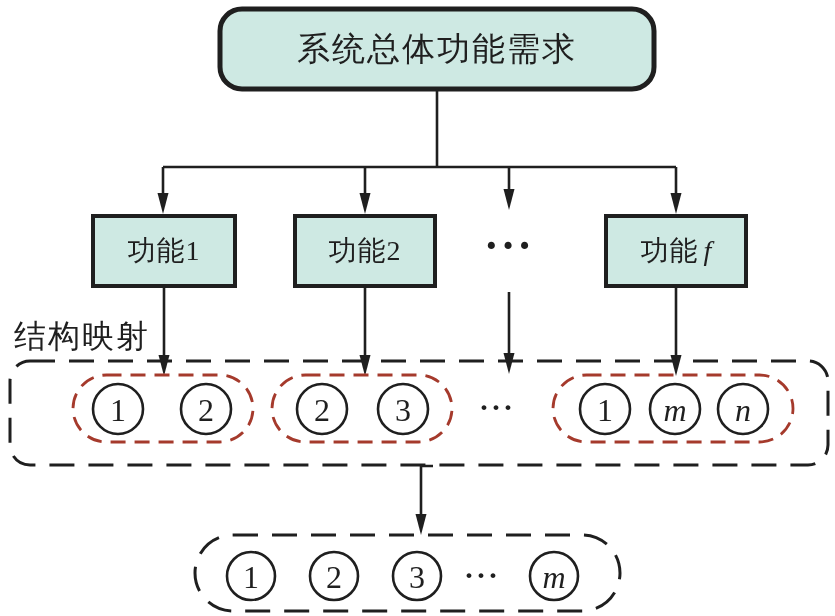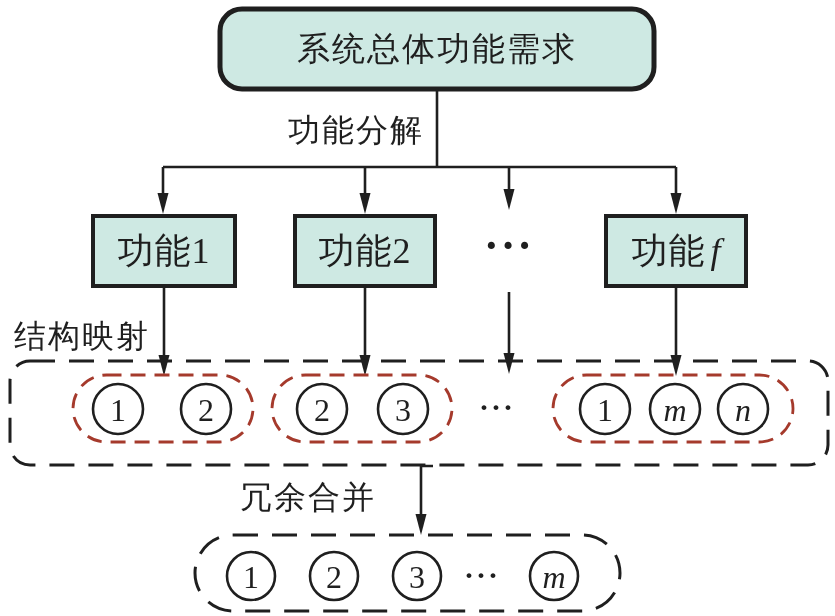--- a/index.html
+++ b/index.html
@@ -13,21 +13,21 @@
   .topbox{fill:var(--box-fill,#cee9e3);stroke:var(--ink,#1f1f1f);stroke-width:5;}
   .fbox{fill:var(--box-fill,#cee9e3);stroke:var(--ink,#1f1f1f);stroke-width:4;}
   .ln{fill:none;stroke:var(--ink,#1f1f1f);stroke-width:2.6;}
   .head{fill:var(--ink,#1f1f1f);stroke:none;}
   .bdash{fill:none;stroke:var(--ink,#1f1f1f);stroke-width:3;stroke-dasharray:25 14;}
   .rpill{fill:none;stroke:var(--red-dash,#a53a2c);stroke-width:2.8;stroke-dasharray:15 9;}
   .circ{fill:var(--circle-fill,#fff);stroke:var(--ink,#1f1f1f);stroke-width:2.6;}
   
   .txt{position:absolute;white-space:nowrap;line-height:1;}
   .boxlbl{position:absolute;display:flex;align-items:center;justify-content:center;
-          font-size:36px;letter-spacing:1px;}
+          font-size:28px;letter-spacing:1px;}
   .title{left:220px;top:9px;width:434px;height:80px;font-size:33px;letter-spacing:2px;}
   .lbl{font-size:32px;letter-spacing:2px;}
   .var{font-style:italic;margin-left:5px;letter-spacing:0;}
   .cnum{position:absolute;width:52px;height:52px;display:flex;align-items:center;justify-content:center;
         font-size:32px;transform:translate(-50%,-50%);}
   .cnum.it{font-style:italic;}
   .dots{position:absolute;transform:translate(-50%,-50%);font-weight:700;letter-spacing:2px;}
   .dots-big{font-size:44px;}
   .dots-sm{font-size:30px;}
 </style>
@@ -88,21 +88,20 @@
     <circle class="circ" cx="251" cy="576" r="24"></circle>
     <circle class="circ" cx="334" cy="576" r="24"></circle>
     <circle class="circ" cx="417" cy="576" r="24"></circle>
     <circle class="circ" cx="554" cy="576" r="24"></circle>
   </svg>
 
   <div class="boxlbl title">
     <span>系统总体功能需求</span>
   </div>
 
-  <div class="txt lbl" style="left:288px;top:114px;">功能分解</div>
 
   <div class="boxlbl" style="left:93px;top:216px;width:142px;height:70px;">
     <span>功能</span>
       <span>1</span>
   </div>
   <div class="boxlbl" style="left:295px;top:216px;width:140px;height:70px;">
     <span>功能</span>
       <span>2</span>
   </div>
   <div class="dots dots-big" style="left:509px;top:245px;">···</div>
@@ -115,21 +114,20 @@
 
   <div class="cnum" style="left:118px;top:410px;">1</div>
   <div class="cnum" style="left:206px;top:410px;">2</div>
   <div class="cnum" style="left:322px;top:410px;">2</div>
   <div class="cnum" style="left:403px;top:410px;">3</div>
   <div class="dots dots-sm" style="left:497px;top:407px;">···</div>
   <div class="cnum" style="left:605px;top:410px;">1</div>
   <div class="cnum it" style="left:675px;top:410px;">m</div>
   <div class="cnum it" style="left:743px;top:410px;">n</div>
 
-  <div class="txt lbl" style="left:240px;top:481px;">冗余合并</div>
 
   <div class="cnum" style="left:251px;top:577px;">1</div>
   <div class="cnum" style="left:334px;top:577px;">2</div>
   <div class="cnum" style="left:417px;top:577px;">3</div>
   <div class="dots dots-sm" style="left:482px;top:575px;">···</div>
   <div class="cnum it" style="left:554px;top:577px;">m</div>
 
 </div>
 
 </body></html>

